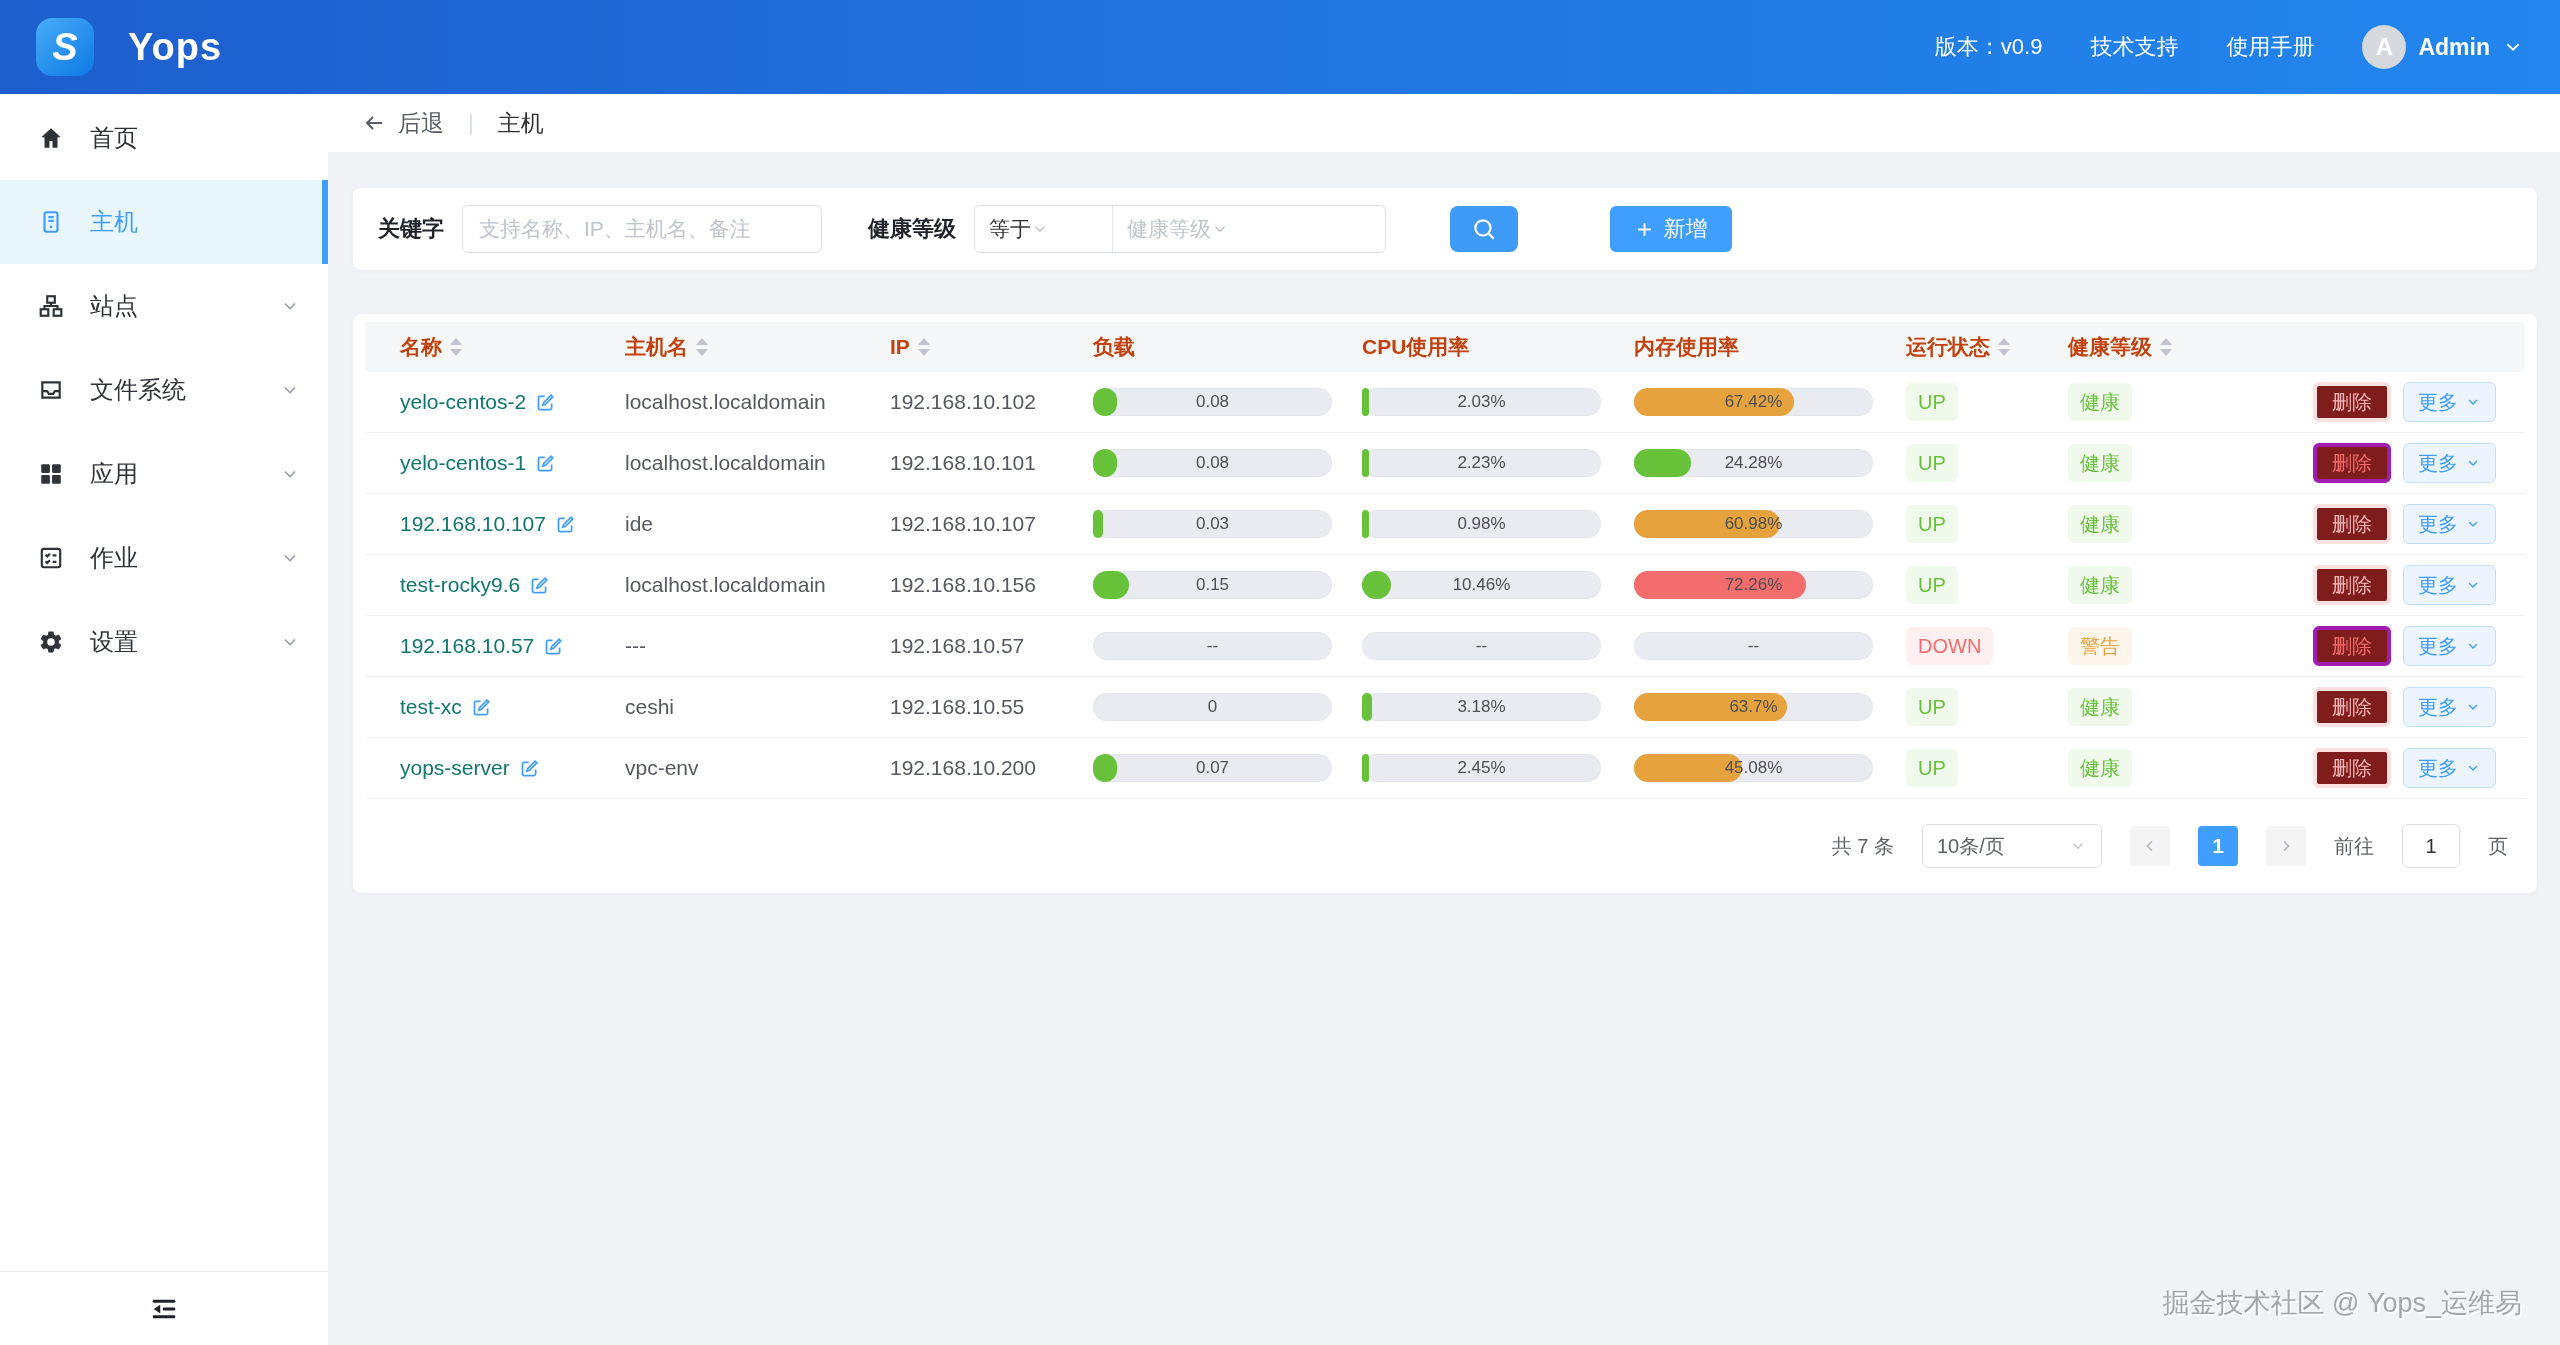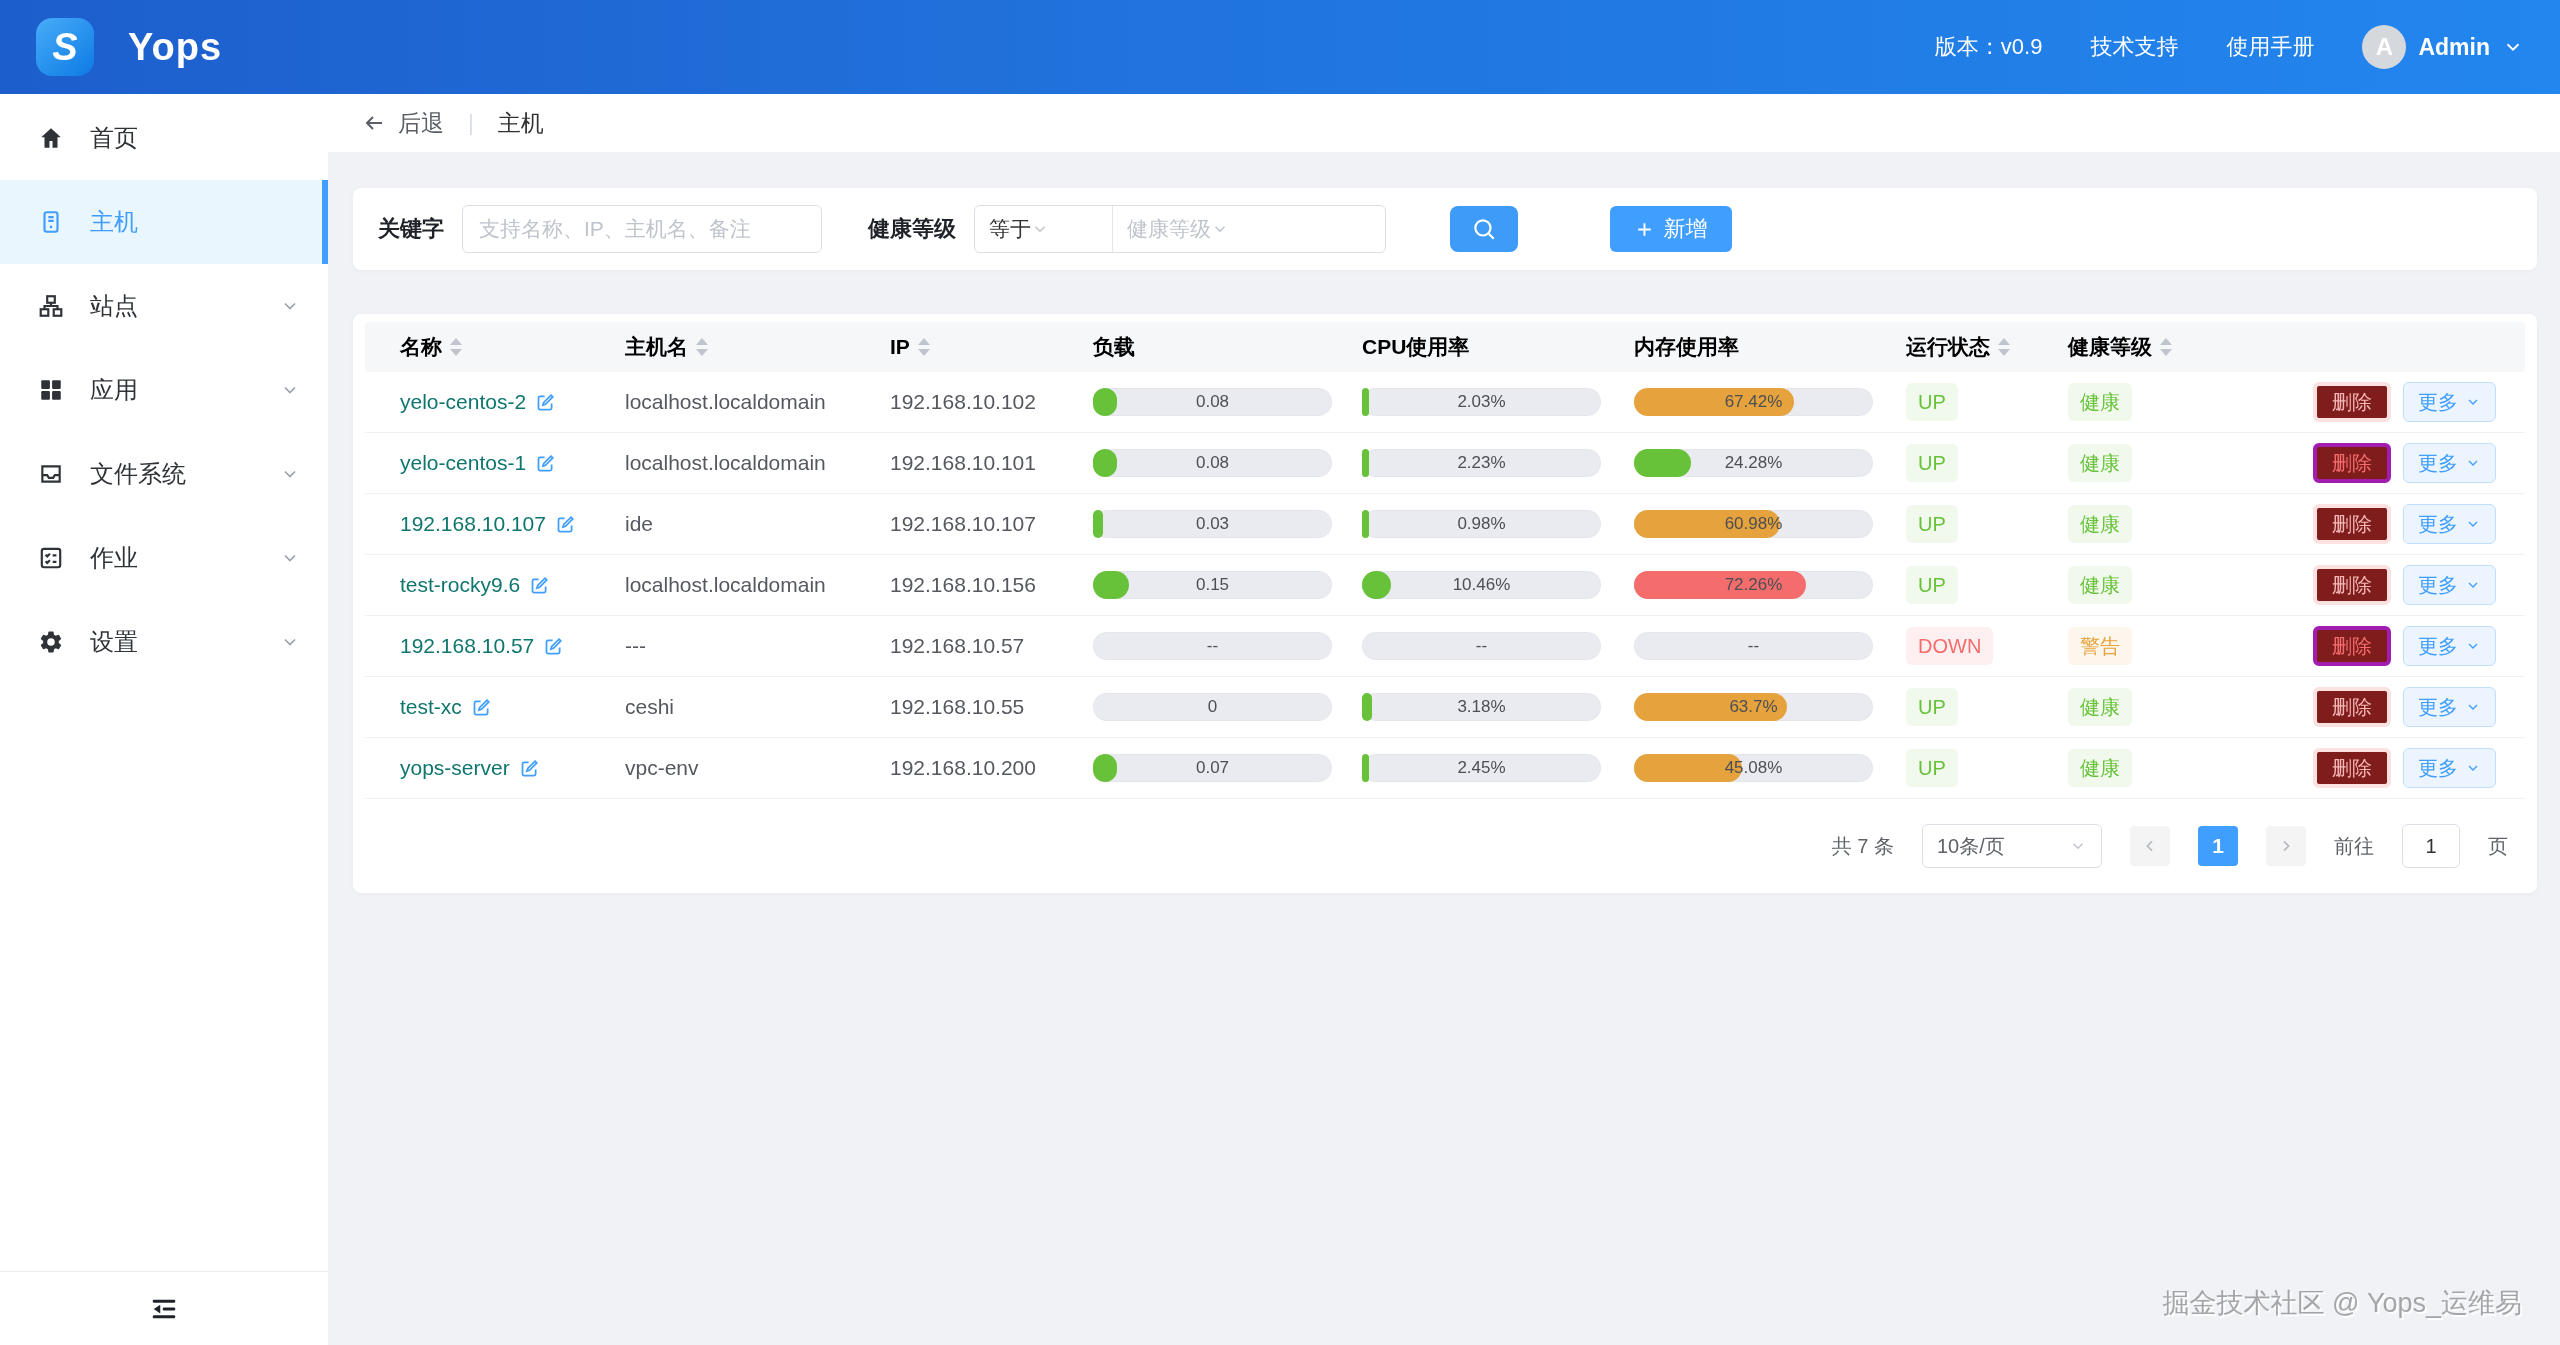--- a/index.html
+++ b/index.html
@@ -69,21 +69,21 @@
     color:#fff; font-size:22px; display:flex; align-items:center; justify-content:center; gap:10px;
     cursor:pointer; font-family:inherit; }
   .add-btn svg { width:19px; height:19px; stroke:#fff; }
 
   
   .table-card { margin-top:44px; background:#fff; border-radius:8px; box-shadow:0 1px 4px rgba(0,0,0,.04);
     padding:8px 12px 0 12px; }
   .thead, .trow { display:grid;
     grid-template-columns:225px 265px 220px 265px 265px 270px 165px 140px minmax(0,1fr);
     align-items:center; }
-  .thead { height:50px; background:#f6f7f9; border-radius:4px; font-size:21px; font-weight:bold; color:#000000; }
+  .thead { height:50px; background:#f6f7f9; border-radius:4px; font-size:21px; font-weight:bold; color:#c2410c; }
   .trow { height:61px; border-bottom:1px solid #f0f1f3; font-size:21px; color:#55585f; }
   .th { display:flex; align-items:center; }
   .c0 { padding-left:35px; } .c1 { padding-left:35px; } .c2 { padding-left:35px; }
   .c3 { padding-left:18px; } .c4 { padding-left:22px; } .c5 { padding-left:29px; }
   .c6 { padding-left:31px; } .c7 { padding-left:28px; }
   .c8 { display:flex; justify-content:flex-end; align-items:center; gap:12px; padding-right:29px; }
   .caret { display:inline-flex; flex-direction:column; gap:4px; margin-left:8px; }
   .caret i { width:0; height:0; border-left:6px solid transparent; border-right:6px solid transparent; }
   .caret .cu { border-bottom:7px solid #c0c4cc; }
   .caret .cd { border-top:7px solid #c0c4cc; }
@@ -184,42 +184,42 @@
         </span>
         <span class="mlabel">站点</span>
         <span class="ic chev">
           <svg viewBox="0 0 24 24" fill="none" stroke="currentColor" stroke-width="2">
             <path d="M6 9l6 6 6-6"></path>
           </svg>
         </span>
       </div>
       <div class="menu-item">
         <span class="ic">
+          <svg viewBox="0 0 24 24" fill="none" stroke="currentColor" stroke-width="2">
+            <path d="M4 5h16v14H4z"></path>
+            <path d="M4 13h4.5l1.5 2.5h4L15.5 13H20"></path>
+          </svg>
+        </span>
+        <span class="mlabel">文件系统</span>
+        <span class="ic chev">
+          <svg viewBox="0 0 24 24" fill="none" stroke="currentColor" stroke-width="2">
+            <path d="M6 9l6 6 6-6"></path>
+          </svg>
+        </span>
+      </div>
+      <div class="menu-item">
+        <span class="ic">
           <svg viewBox="0 0 24 24" fill="currentColor">
             <rect x="3" y="3" width="8" height="8" rx="1"></rect>
             <rect x="13" y="3" width="8" height="8" rx="1"></rect>
             <rect x="3" y="13" width="8" height="8" rx="1"></rect>
             <rect x="13" y="13" width="8" height="8" rx="1"></rect>
           </svg>
         </span>
         <span class="mlabel">应用</span>
-        <span class="ic chev">
-          <svg viewBox="0 0 24 24" fill="none" stroke="currentColor" stroke-width="2">
-            <path d="M6 9l6 6 6-6"></path>
-          </svg>
-        </span>
-      </div>
-      <div class="menu-item">
-        <span class="ic">
-          <svg viewBox="0 0 24 24" fill="none" stroke="currentColor" stroke-width="2">
-            <path d="M4 5h16v14H4z"></path>
-            <path d="M4 13h4.5l1.5 2.5h4L15.5 13H20"></path>
-          </svg>
-        </span>
-        <span class="mlabel">文件系统</span>
         <span class="ic chev">
           <svg viewBox="0 0 24 24" fill="none" stroke="currentColor" stroke-width="2">
             <path d="M6 9l6 6 6-6"></path>
           </svg>
         </span>
       </div>
       <div class="menu-item">
         <span class="ic">
           <svg viewBox="0 0 24 24" fill="none" stroke="currentColor" stroke-width="2">
             <rect x="3.5" y="3.5" width="17" height="17" rx="2"></rect>

